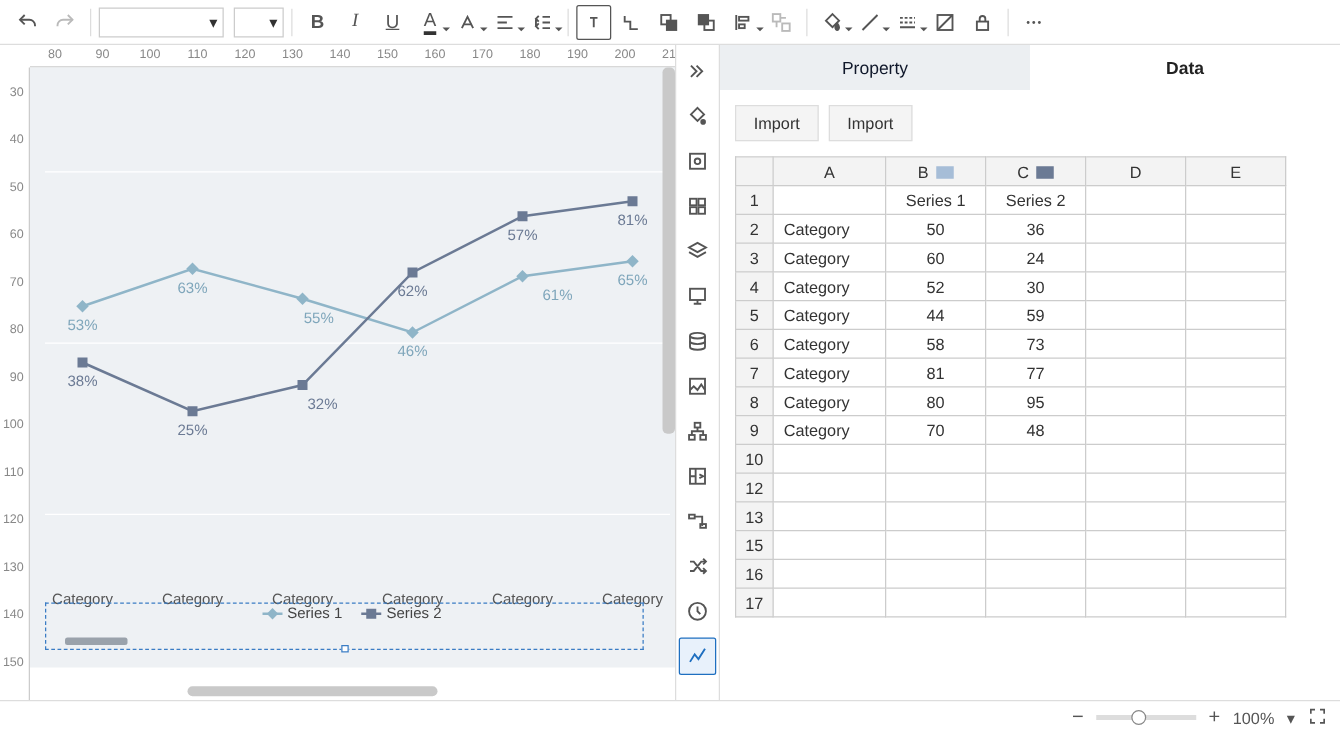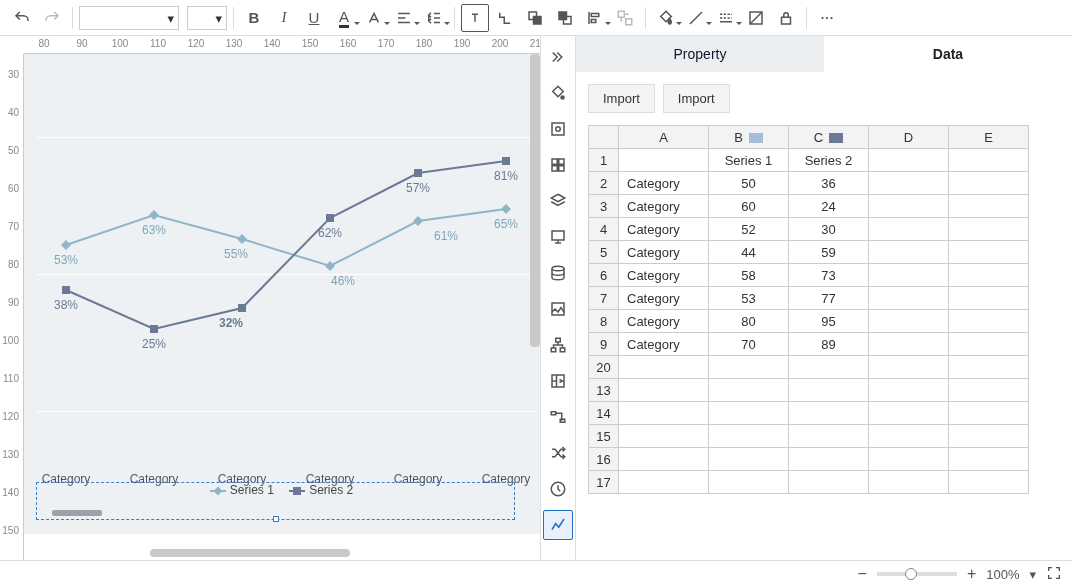--- a/index.html
+++ b/index.html
@@ -259,24 +259,24 @@
               <rect x="466" y="73" width="8" height="8" fill="#6b7a94"></rect>
             </g>
         </svg>
       <div class="xcat" style="left: 30px;">Category</div>
           <div class="pt-lbl" style="left: 30px; top: 169px;">53%</div>
           <div class="pt-lbl s2" style="left: 30px; top: 214px;">38%</div>
           <div class="xcat" style="left: 118px;">Category</div>
           <div class="pt-lbl" style="left: 118px; top: 139px;">63%</div>
           <div class="pt-lbl s2" style="left: 118px; top: 253px;">25%</div>
           <div class="xcat" style="left: 206px;">Category</div>
-          <div class="pt-lbl" style="left: 200px; top: 163px; text-align: center;">55%</div>
-          <div class="pt-lbl s2" style="left: 195px; top: 232px; font-weight: bold;">32%</div>
+          <div class="pt-lbl" style="left: 219px; top: 163px; text-align: center;">55%</div>
+          <div class="pt-lbl s2" style="left: 222px; top: 232px;">32%</div>
           <div class="xcat" style="left: 294px;">Category</div>
-          <div class="pt-lbl" style="left: 307px; top: 190px;">46%</div>
+          <div class="pt-lbl" style="left: 294px; top: 190px;">46%</div>
           <div class="pt-lbl s2" style="left: 294px; top: 142px;">62%</div>
           <div class="xcat" style="left: 382px;">Category</div>
           <div class="pt-lbl" style="left: 382px; top: 145px; margin-left: 28px;">61%</div>
           <div class="pt-lbl s2" style="left: 382px; top: 97px;">57%</div>
           <div class="xcat" style="left: 470px;">Category</div>
           <div class="pt-lbl" style="left: 470px; top: 133px;">65%</div>
           <div class="pt-lbl s2" style="left: 470px; top: 85px;">81%</div>
         </div>
       <div class="sel-box">
         <div class="legend">
@@ -447,59 +447,59 @@
               <th class="rowh">6</th>
               <td style="text-align:left;padding-left:8px">Category</td>
               <td style="">58</td>
               <td style="">73</td>
               <td style=""></td>
               <td style=""></td>
             </tr>
             <tr>
               <th class="rowh">7</th>
               <td style="text-align:left;padding-left:8px">Category</td>
-              <td style="">53</td>
+              <td style="">81</td>
               <td style="">77</td>
               <td style=""></td>
               <td style=""></td>
             </tr>
             <tr>
               <th class="rowh">8</th>
               <td style="text-align:left;padding-left:8px">Category</td>
               <td style="">80</td>
               <td style="">95</td>
               <td style=""></td>
               <td style=""></td>
             </tr>
             <tr>
               <th class="rowh">9</th>
               <td style="text-align:left;padding-left:8px">Category</td>
               <td style="">70</td>
-              <td style="">89</td>
-              <td style=""></td>
-              <td style=""></td>
-            </tr>
-            <tr>
-              <th class="rowh">20</th>
+              <td style="">48</td>
+              <td style=""></td>
+              <td style=""></td>
+            </tr>
+            <tr>
+              <th class="rowh">10</th>
+              <td></td>
+              <td></td>
+              <td></td>
+              <td></td>
+              <td></td>
+            </tr>
+            <tr>
+              <th class="rowh">12</th>
               <td></td>
               <td></td>
               <td></td>
               <td></td>
               <td></td>
             </tr>
             <tr>
               <th class="rowh">13</th>
-              <td></td>
-              <td></td>
-              <td></td>
-              <td></td>
-              <td></td>
-            </tr>
-            <tr>
-              <th class="rowh">14</th>
               <td></td>
               <td></td>
               <td></td>
               <td></td>
               <td></td>
             </tr>
             <tr>
               <th class="rowh">15</th>
               <td></td>
               <td></td>

